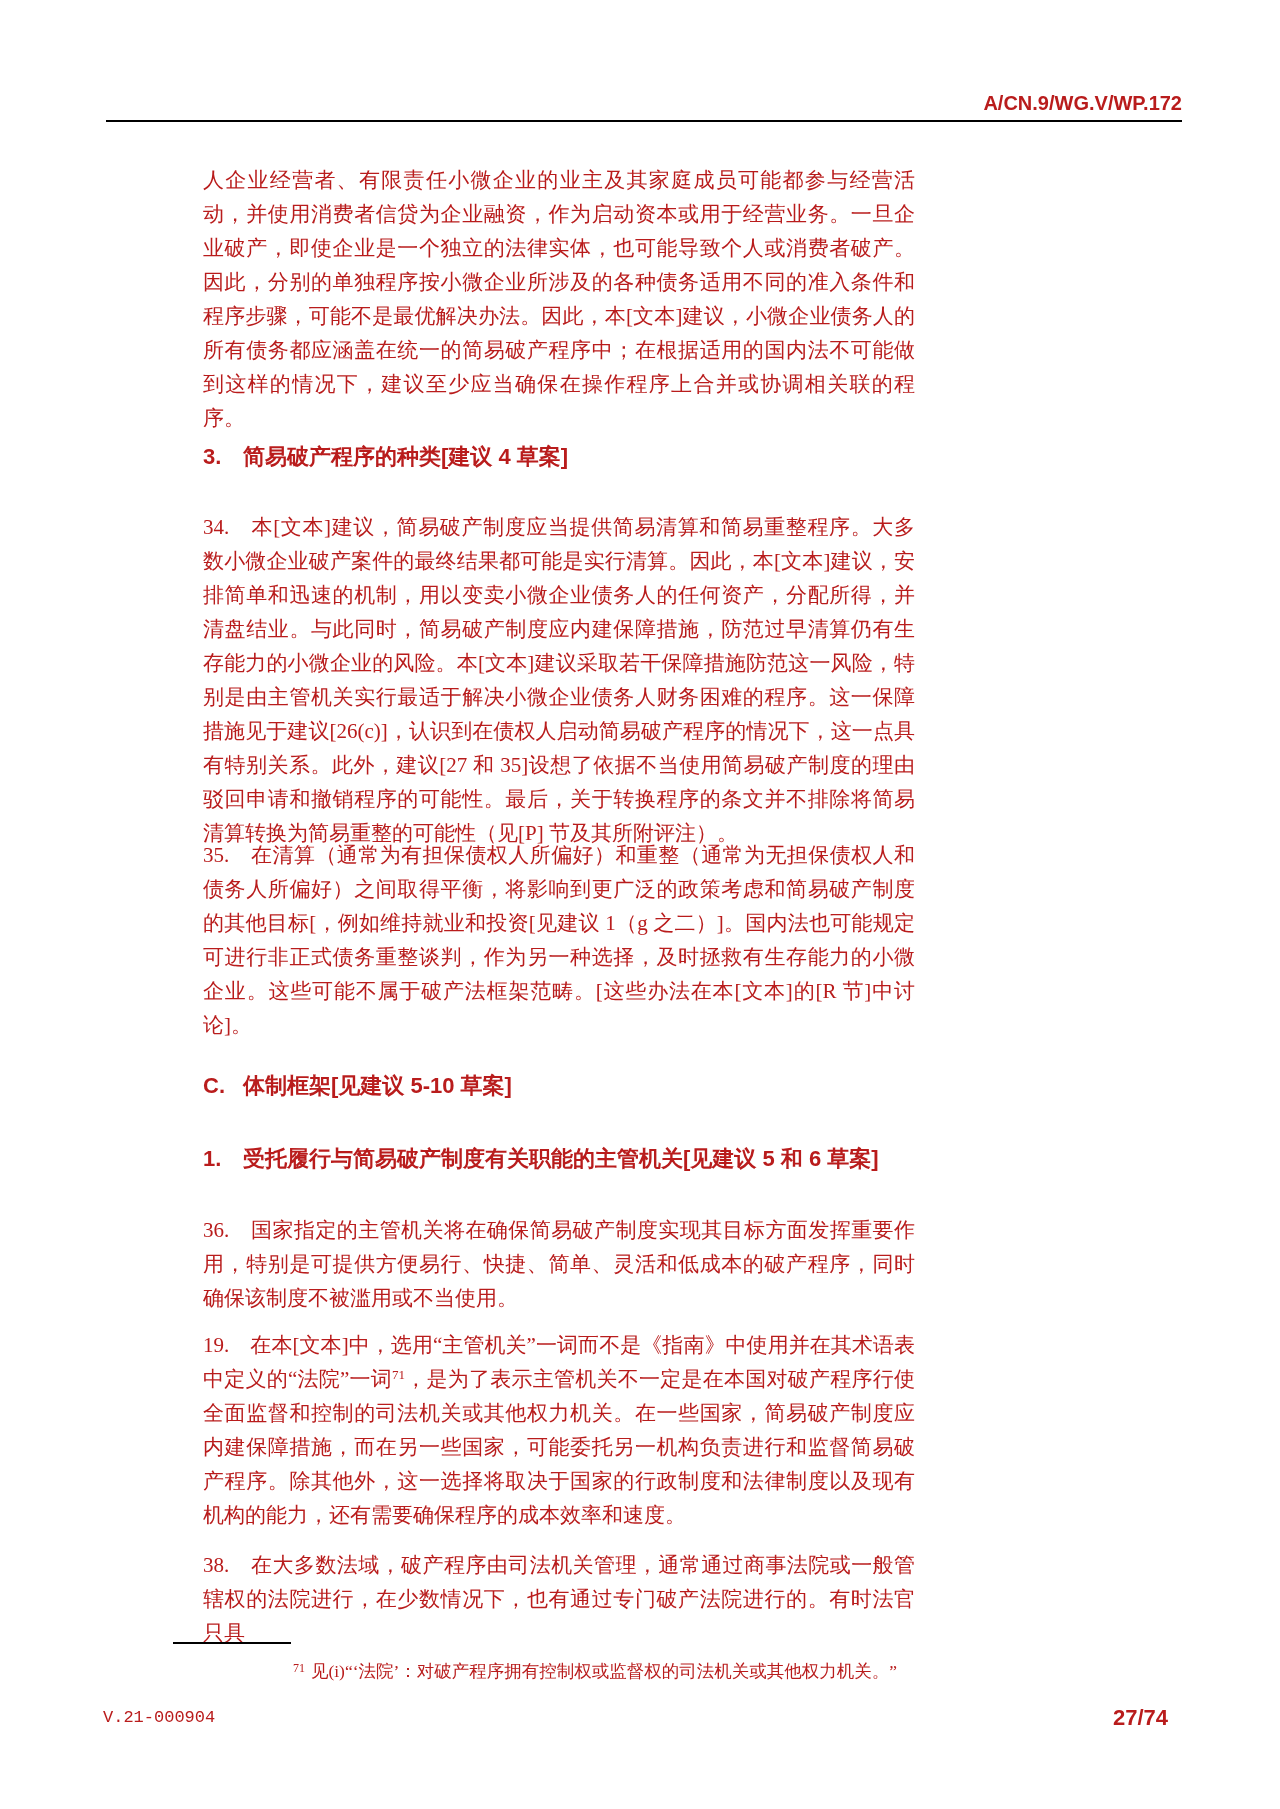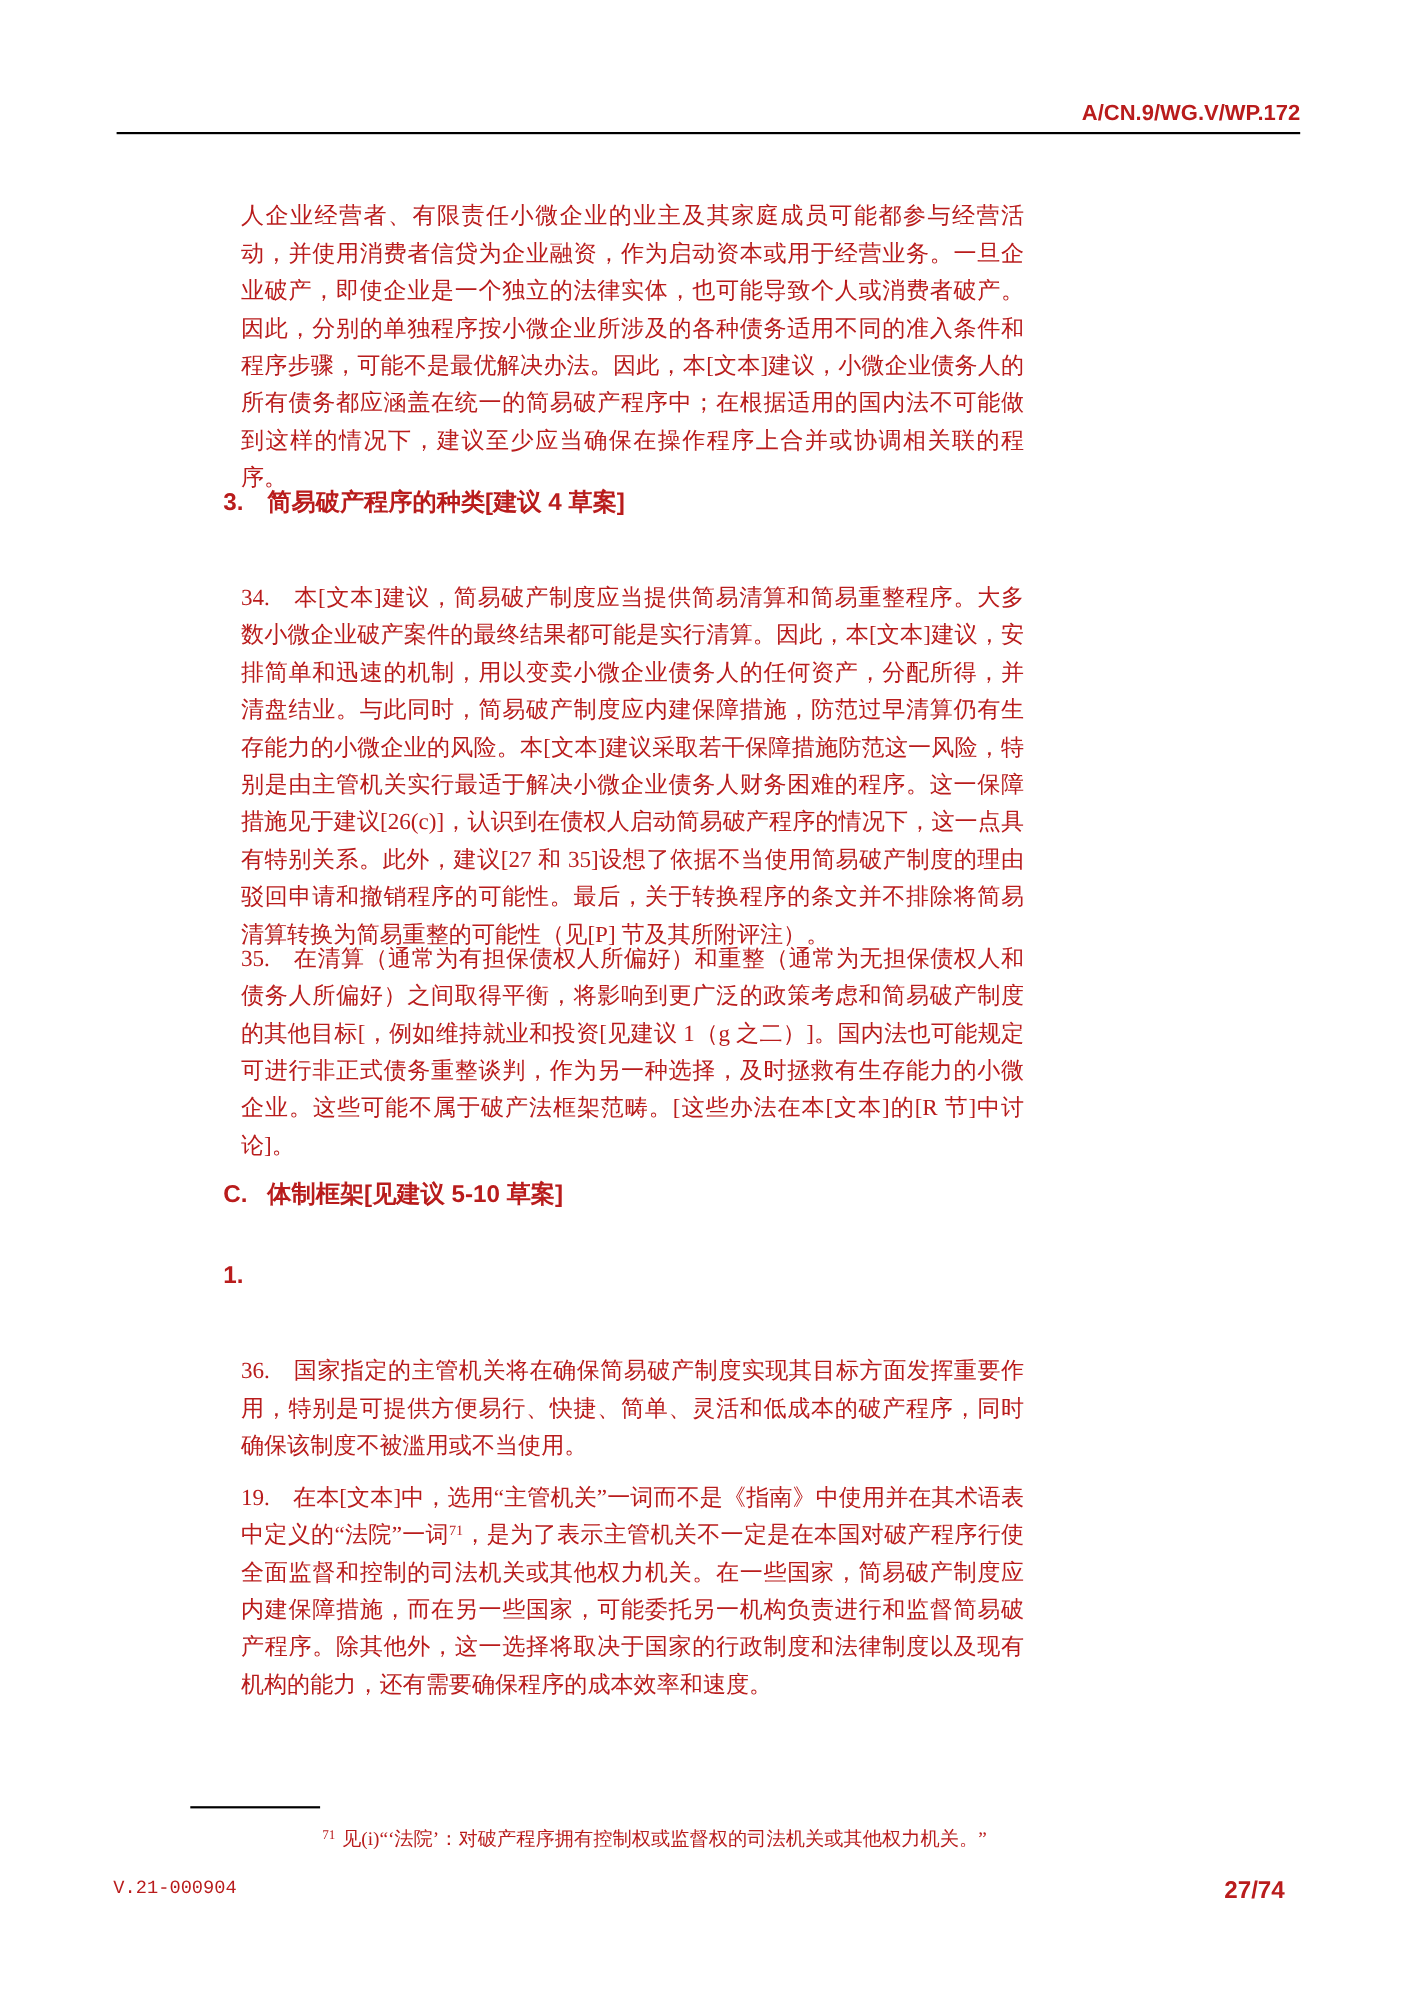--- a/index.html
+++ b/index.html
@@ -17,21 +17,21 @@
   }
   .header-rule {
     position:absolute; left:106px; top:120px;
     width:1076px; height:2px; background:#000000;
   }
   .body-text {
     position:absolute; left:203px; width:712px;
     font-family:"Liberation Serif", serif;
     font-size:21px; line-height:34px;
     text-align:justify;
-    margin:16px;
+    margin:0;
   }
   .heading {
     position:absolute; left:203px; width:760px;
     display:flex; margin:0;
     font-family:"Liberation Sans", sans-serif;
     font-weight:bold; font-size:22px; line-height:30px;
   }
   .heading .num { flex:0 0 40px; }
   sup.fn-ref {
     font-size:13px; line-height:0; vertical-align:7px;
@@ -78,28 +78,30 @@
 
   <p class="body-text" style="top:838px">35.　在清算（通常为有担保债权人所偏好）和重整（通常为无担保债权人和债务人所偏好）之间取得平衡，将影响到更广泛的政策考虑和简易破产制度的其他目标[，例如维持就业和投资[见建议 1（g 之二）]。国内法也可能规定可进行非正式债务重整谈判，作为另一种选择，及时拯救有生存能力的小微企业。这些可能不属于破产法框架范畴。[这些办法在本[文本]的[R 节]中讨论]。</p>
 
   <div class="heading" style="top:1071px">
     <span class="num">C.</span>
     <span>体制框架[见建议 5-10 草案]</span>
   </div>
 
   <div class="heading" style="top:1144px">
     <span class="num">1.</span>
+    <span>受托履行与简易破产制度有关职能的主管机关[见建议 5 和 6 草案]</span>
   </div>
 
   <p class="body-text" style="top:1213px">36.　国家指定的主管机关将在确保简易破产制度实现其目标方面发挥重要作用，特别是可提供方便易行、快捷、简单、灵活和低成本的破产程序，同时确保该制度不被滥用或不当使用。</p>
 
   <p class="body-text" style="top:1328px">
     <span>19.　在本[文本]中，选用“主管机关”一词而不是《指南》中使用并在其术语表中定义的“法院”一词</span><sup class="fn-ref">71</sup><span>，是为了表示主管机关不一定是在本国对破产程序行使全面监督和控制的司法机关或其他权力机关。在一些国家，简易破产制度应内建保障措施，而在另一些国家，可能委托另一机构负责进行和监督简易破产程序。除其他外，这一选择将取决于国家的行政制度和法律制度以及现有机构的能力，还有需要确保程序的成本效率和速度。</span>
   </p>
 
+  <p class="body-text" style="top:1548px">38.　在大多数法域，破产程序由司法机关管理，通常通过商事法院或一般管辖权的法院进行，在少数情况下，也有通过专门破产法院进行的。有时法官只具</p>
 
   <div class="footnote-rule"></div>
 
   <p class="footnote">
     <span class="marker">71</span><span>见(i)“‘法院’：对破产程序拥有控制权或监督权的司法机关或其他权力机关。”</span>
   </p>
 
   <div class="footer-id">V.21-000904</div>
   <div class="footer-page">27/74</div>
 

